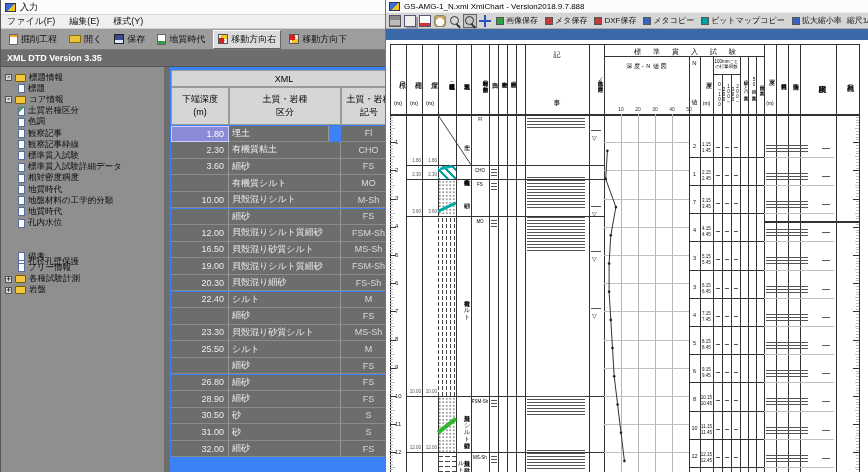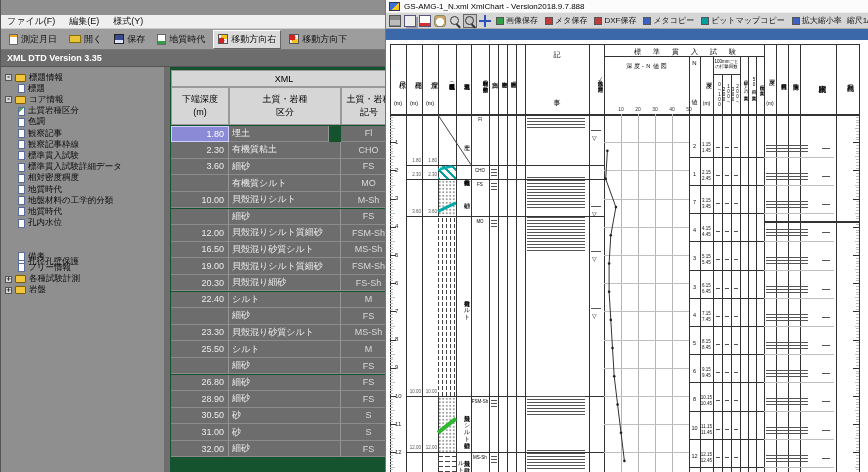--- a/index.html
+++ b/index.html
@@ -41,21 +41,21 @@
   .lw-dtd span{color:#fff;font-size:9px;font-weight:bold;}
   .lw-tree{position:absolute;left:0;top:67px;width:163px;height:405px;background:#8f8f8f;overflow:hidden;}
   .tree-row{position:absolute;height:11px;display:flex;align-items:center;gap:3px;}
   .tree-label{font-size:8.5px;color:#0a0a0a;white-space:nowrap;}
   .t-exp{width:7px;height:7px;background:#d8d8d8;border:1px solid #555;
       font:700 7px/5px "DejaVu Sans Mono",monospace;text-align:center;color:#222;}
   .t-folder{width:11px;height:8px;background:#f2c63c;border:1px solid #7c5d00;border-radius:1px;}
   .t-doc{width:7px;height:9px;background:#fdfdfd;border:1px solid #5a6b9d;}
   .t-doc.active{background:linear-gradient(135deg,#49b649 40%,#fdfdfd 40%);}
   .lw-split{position:absolute;left:163px;top:67px;width:6px;height:405px;background:#6e6e6e;}
-  .lw-tablewrap{position:absolute;left:169px;top:67px;width:216px;height:405px;background:#14532d;overflow:hidden;}
+  .lw-tablewrap{position:absolute;left:169px;top:67px;width:216px;height:405px;background:#3b82f6;overflow:hidden;}
   .grp-hd{position:absolute;left:1px;top:3px;width:226px;height:17px;background:#d6d6d6;
       border:1px solid #999;font-size:9px;color:#000;display:flex;align-items:center;justify-content:center;}
   .col-hd{position:absolute;top:20px;height:38px;background:#d6d6d6;border:1px solid #999;
       display:flex;flex-direction:column;align-items:center;justify-content:center;font-size:9px;color:#000;line-height:13px;}
   .trow-cell{position:absolute;height:16.6px;background:#6d6d6d;border-right:1px solid #969696;
       border-bottom:1px solid #8b8b8b;font-size:9px;color:#ececec;display:flex;align-items:center;overflow:hidden;}
   .trow-cell.num{justify-content:flex-end;padding-right:4px;}
   .trow-cell.ctr{justify-content:center;color:#d9d9d9;}
   .trow-cell.nm{padding-left:3px;white-space:nowrap;}
   .trow-cell.sel{background:#8a8ad6;color:#fff;border:1px solid #cfcfff;}
@@ -103,29 +103,33 @@
             repeating-linear-gradient(0deg,#444 0 1px,transparent 1px 5px);}
   .pat-organic{background-image:repeating-linear-gradient(45deg,#00a0a0 0 2px,transparent 2px 6px);}
   .wl{position:absolute;font-size:6px;color:#222;line-height:1;}
 </style>
 </head>
 <body>
 
 <div class="stage">
 
   <div class="lw">
+    <div class="lw-title">
+      <span class="appicon"></span>
+      <span class="lw-titletext">入力</span>
+    </div>
     <div class="lw-menu" id="lwMenu">
         <div class="menu-item">ファイル(F)</div>
         <div class="menu-item">編集(E)</div>
         <div class="menu-item">様式(Y)</div>
       </div>
     <div class="lw-toolbar" id="lwToolbar">
         <div class="tb-btn">
           <div class="ic ic-new"></div>
-          <span>測定月日</span>
+          <span>掘削工程</span>
         </div>
         <div class="tb-btn">
           <div class="ic ic-open"></div>
           <span>開く</span>
         </div>
         <div class="tb-btn">
           <div class="ic ic-save"></div>
           <span>保存</span>
         </div>
         <div class="tb-btn">

